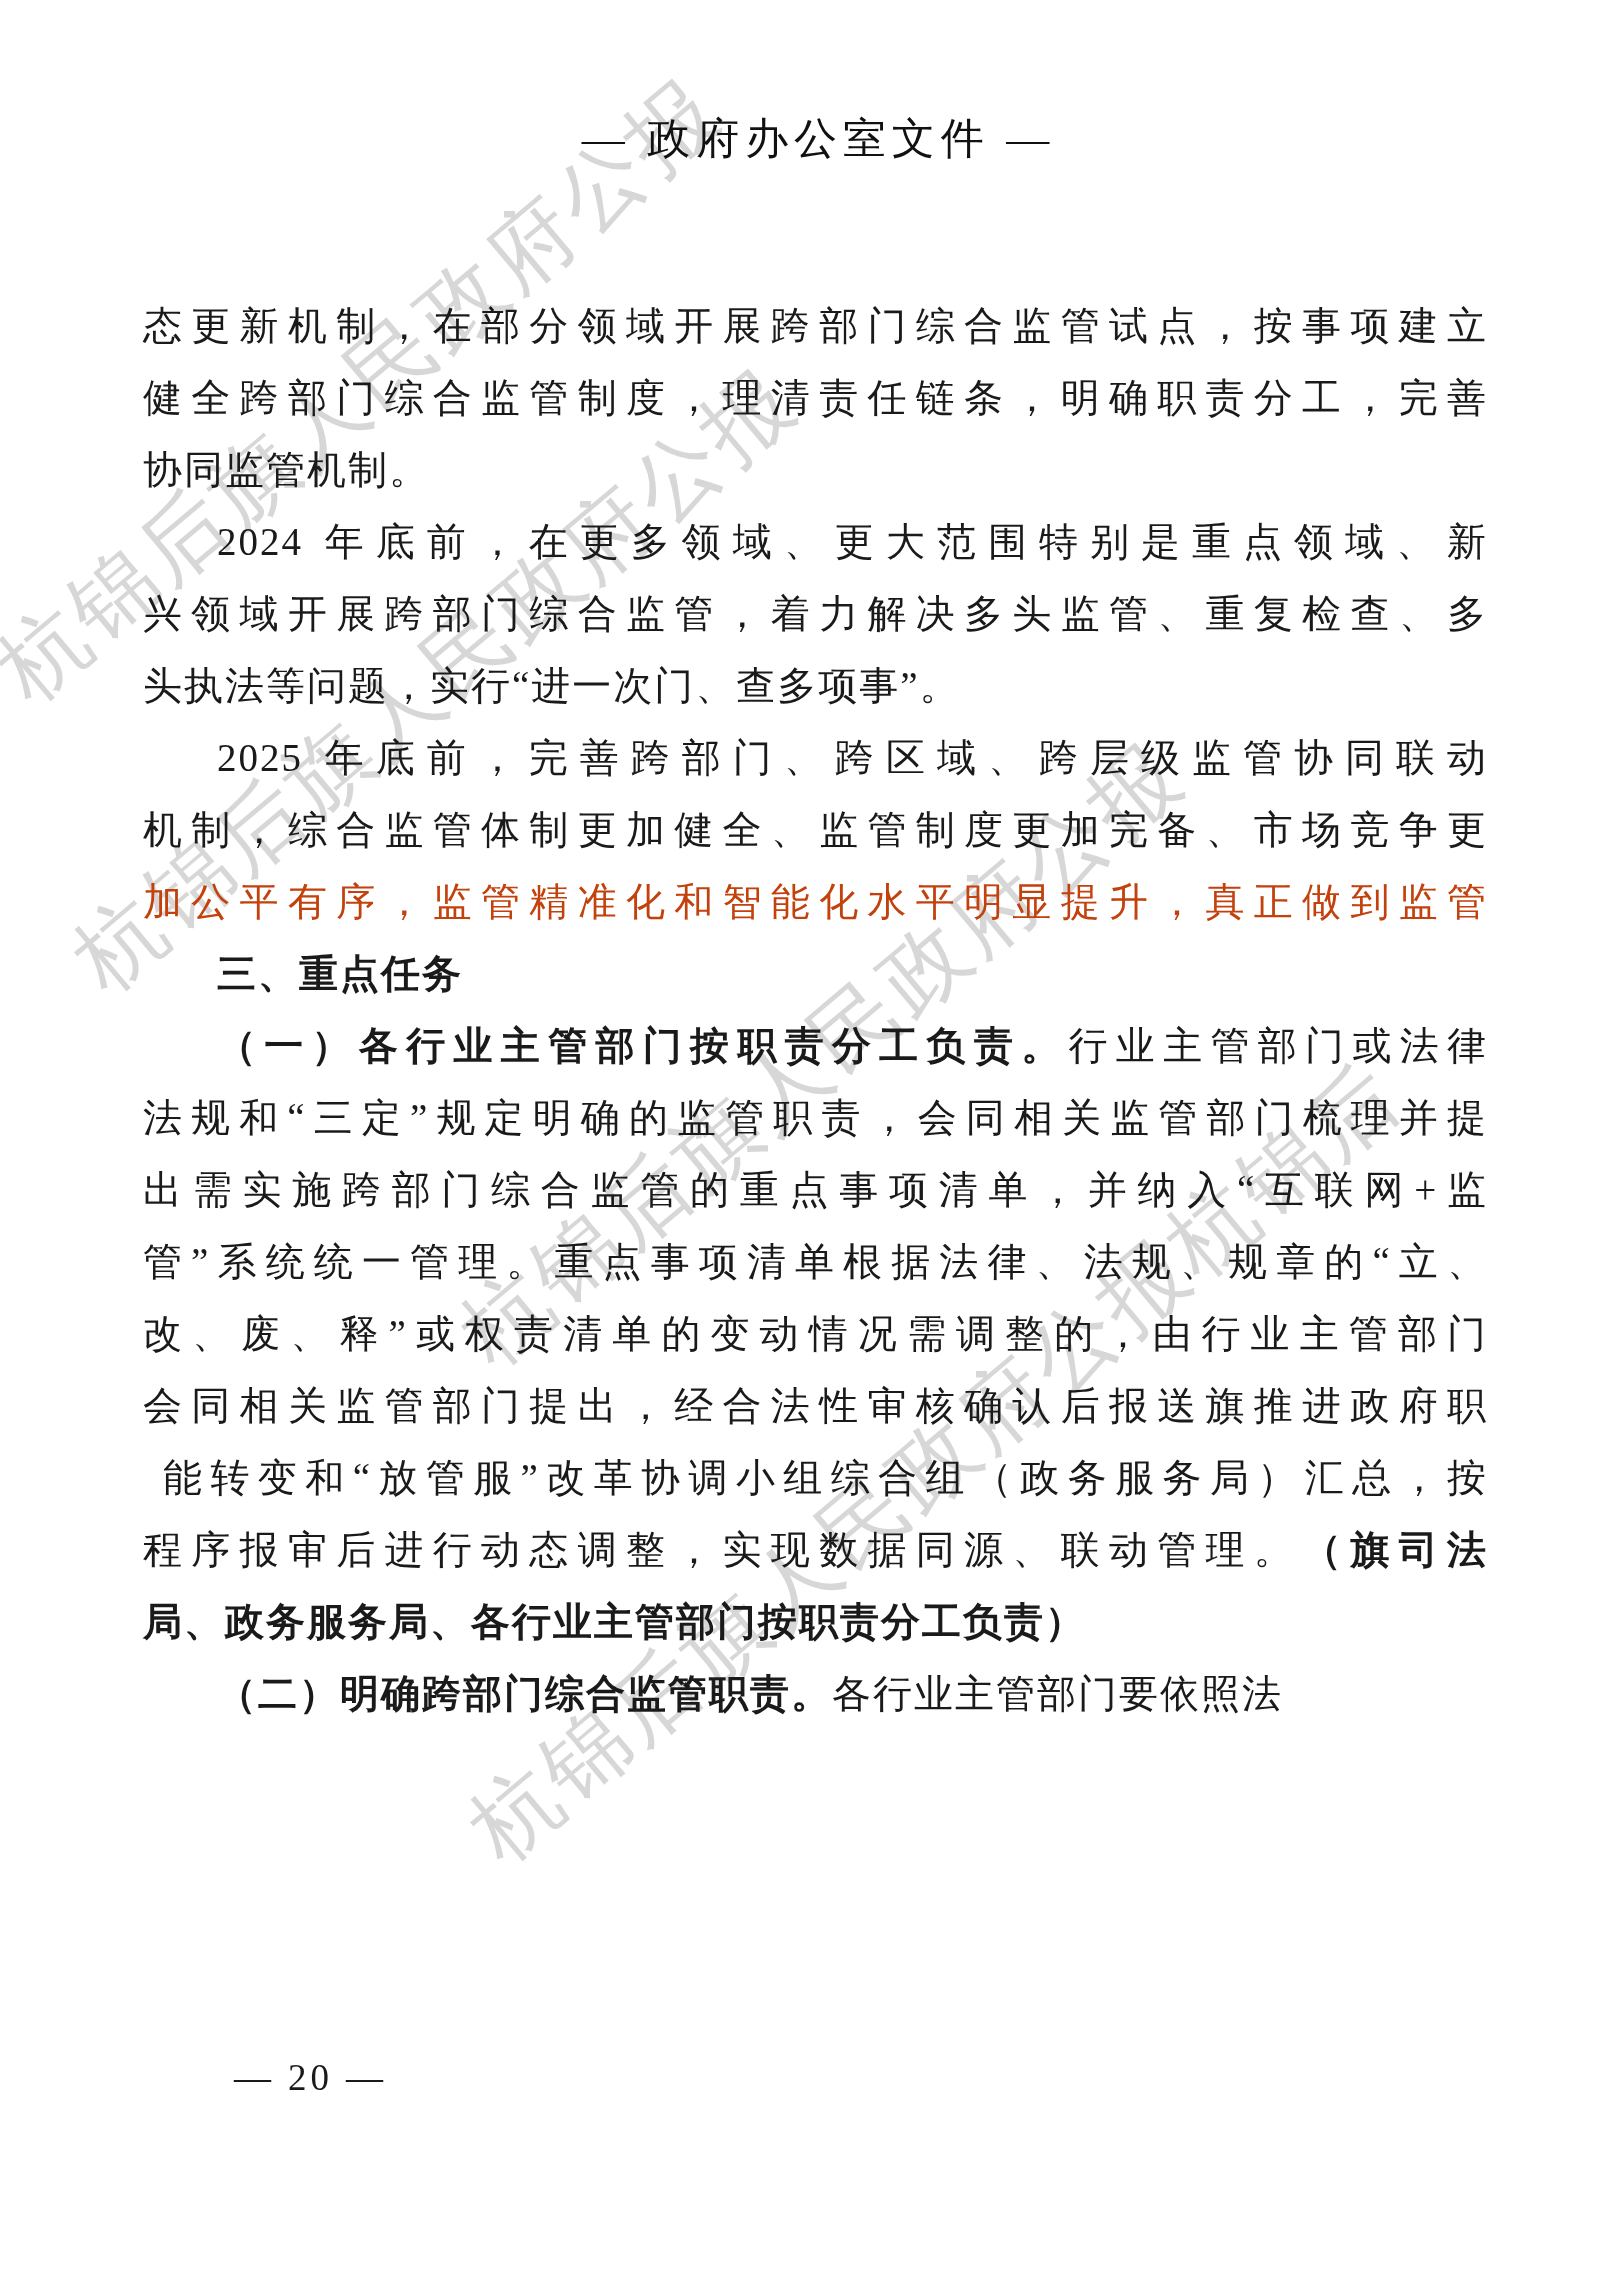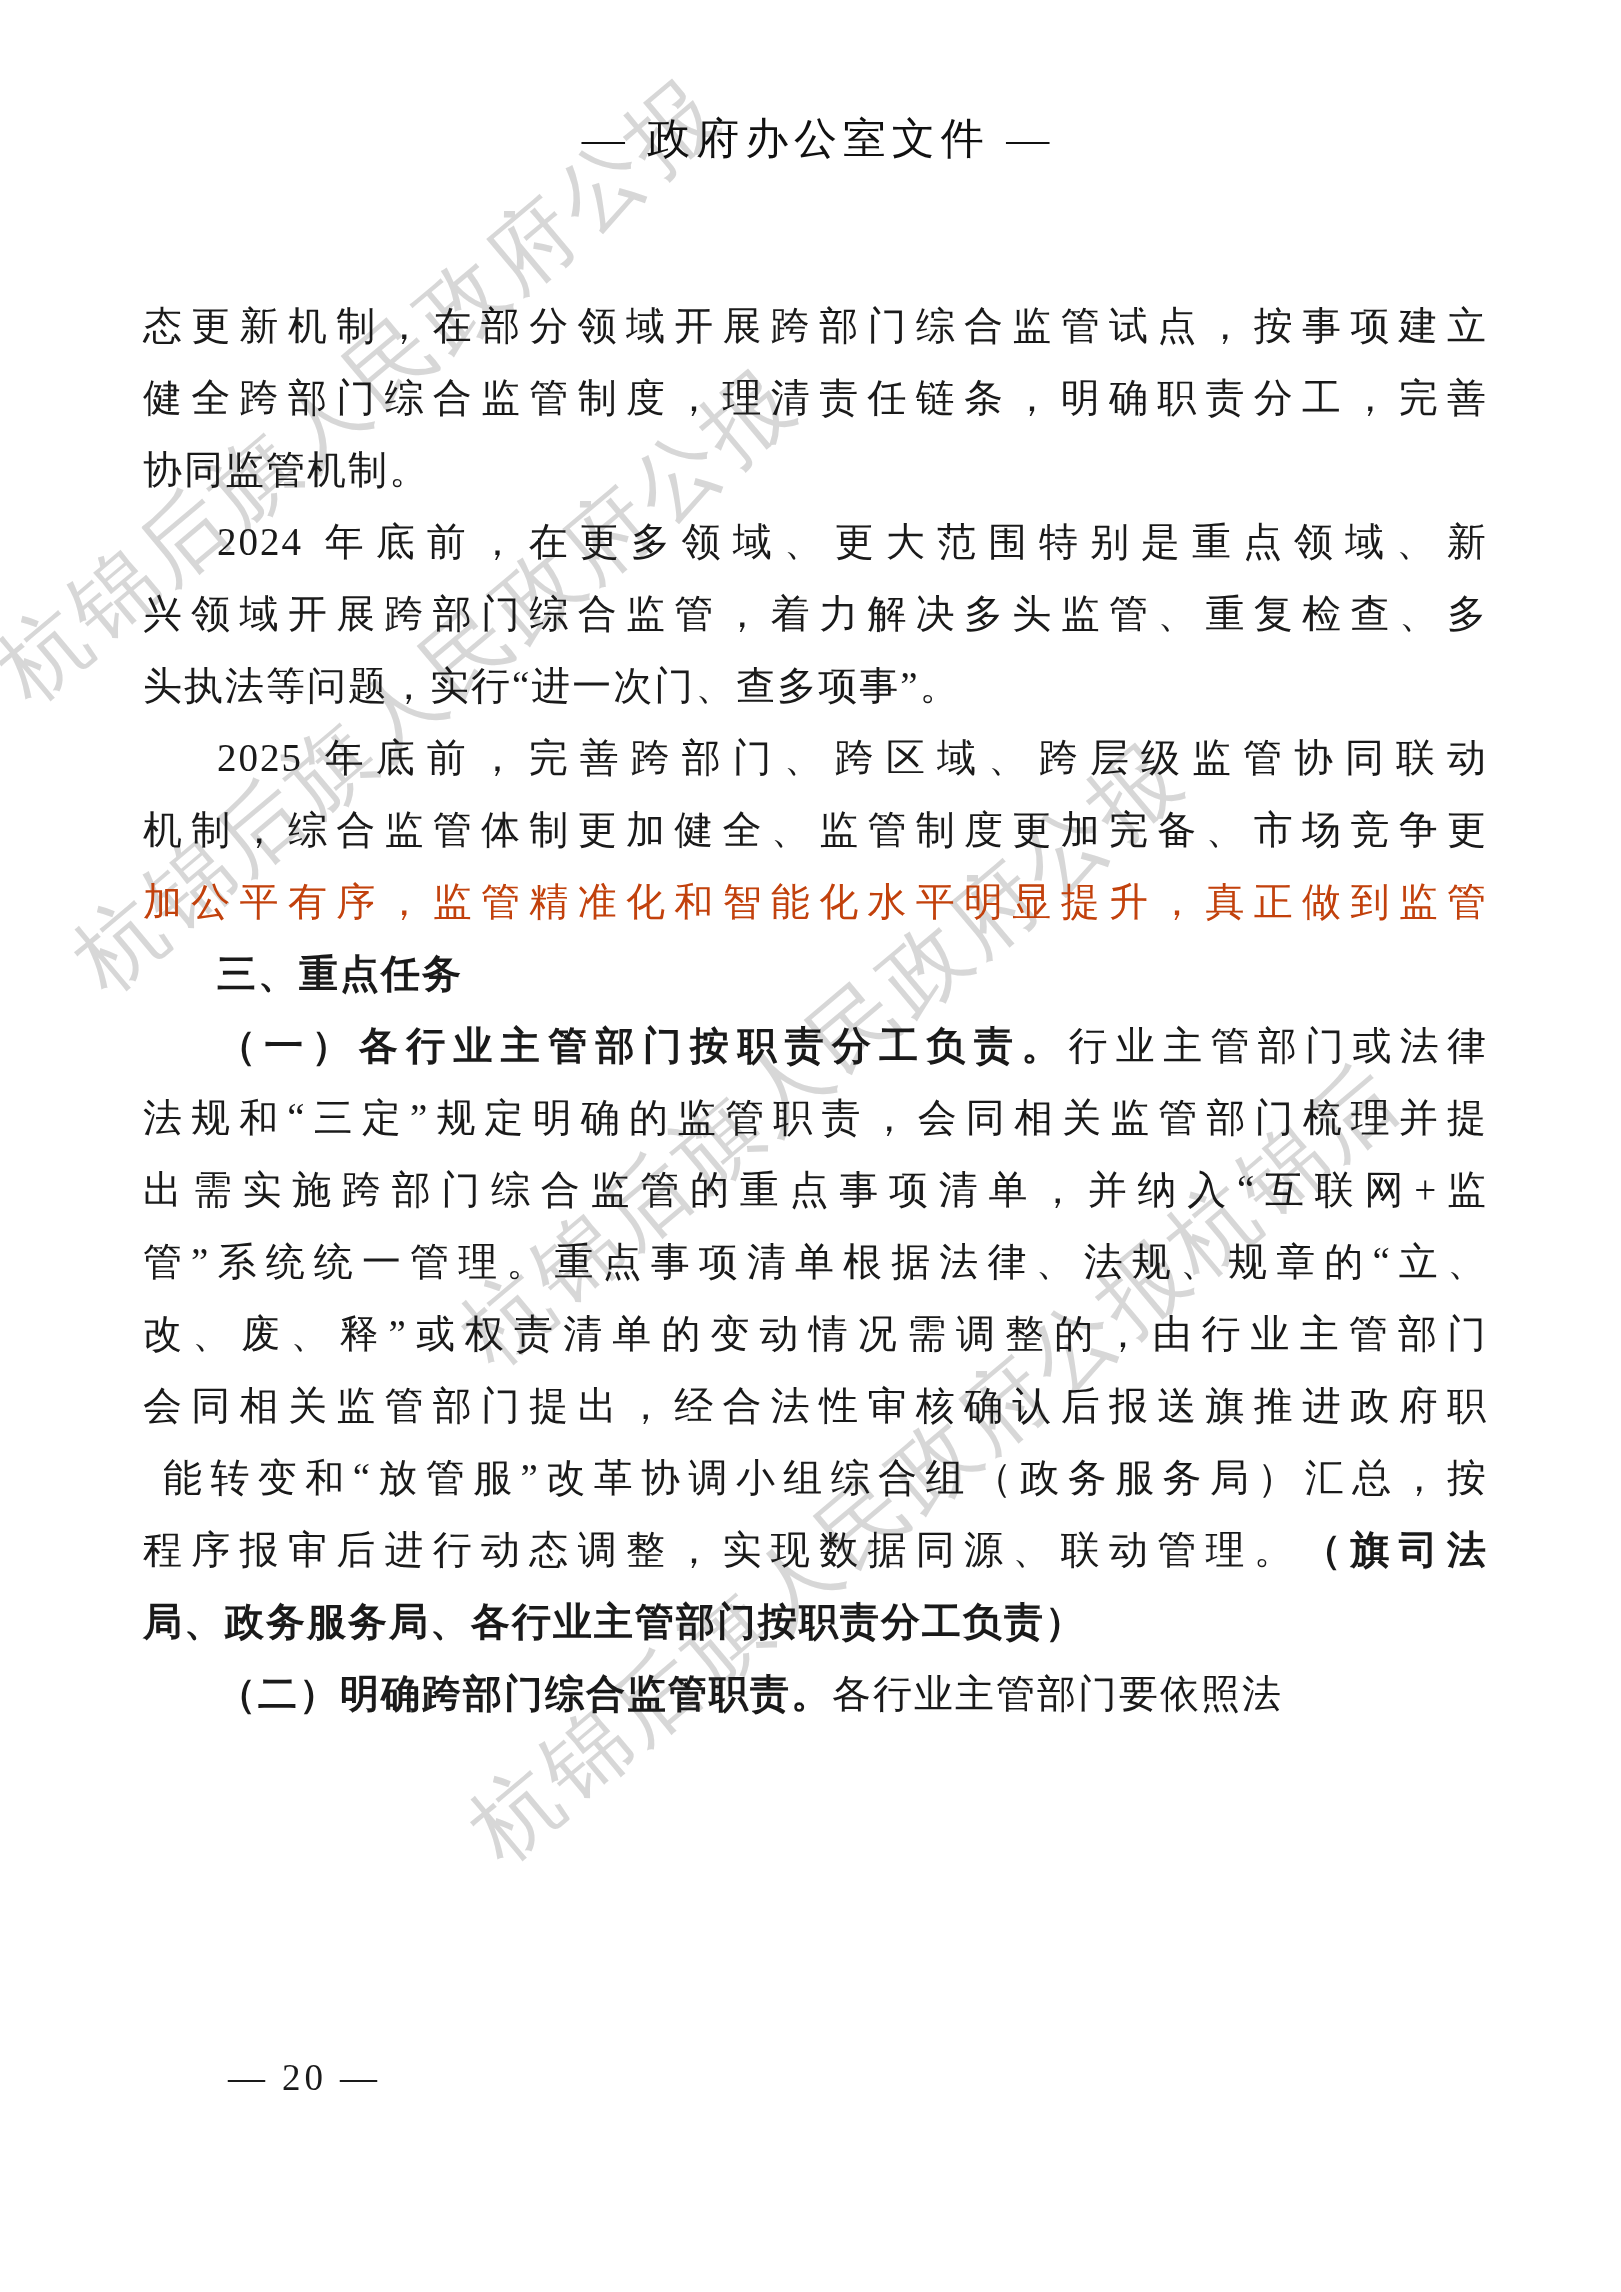--- a/index.html
+++ b/index.html
@@ -39,21 +39,21 @@
   }
   .line.no-fill{ text-align-last:left; }
   .line.indent{ text-indent:74px; }
   .seg{ font-family:"Liberation Serif","DejaVu Serif",serif; }
   .seg.bold{
     font-family:"Liberation Sans","DejaVu Sans",sans-serif;
     font-weight:700;
   }
   .page-number{
     position:absolute;
-    left:228px;top:2056px;
+    left:234px;top:2056px;
     font-size:37px;
     letter-spacing:3.9px;
     color:#1a1a1a;
     z-index:2;
   }
   .wm{
     position:absolute;
     white-space:nowrap;
     font-size:86px;
     letter-spacing:4.9px;

